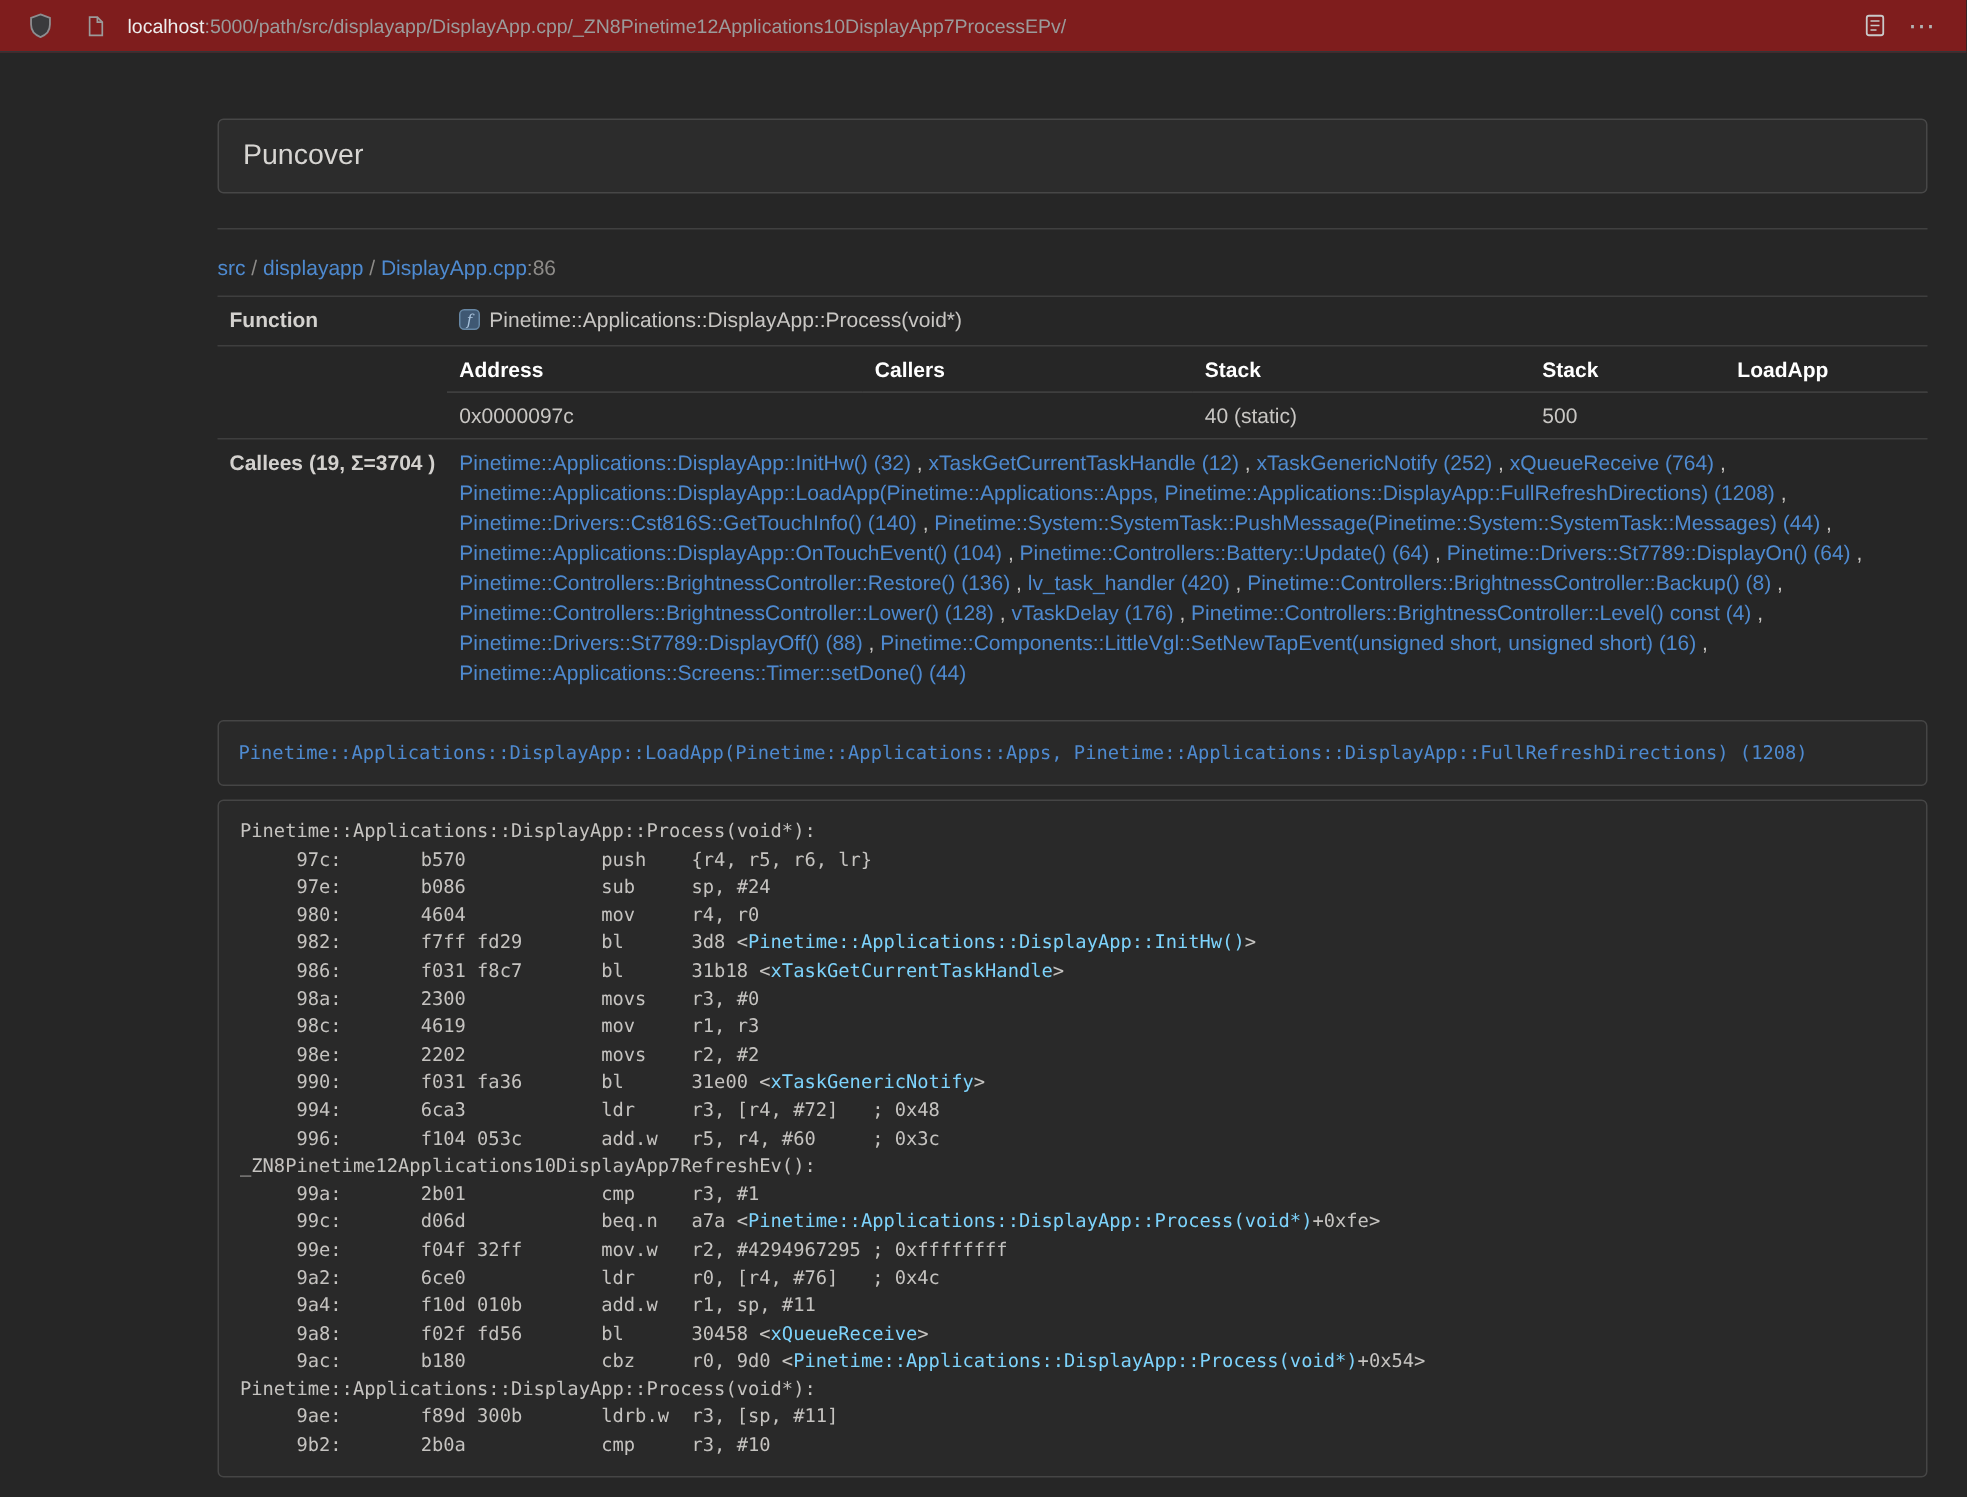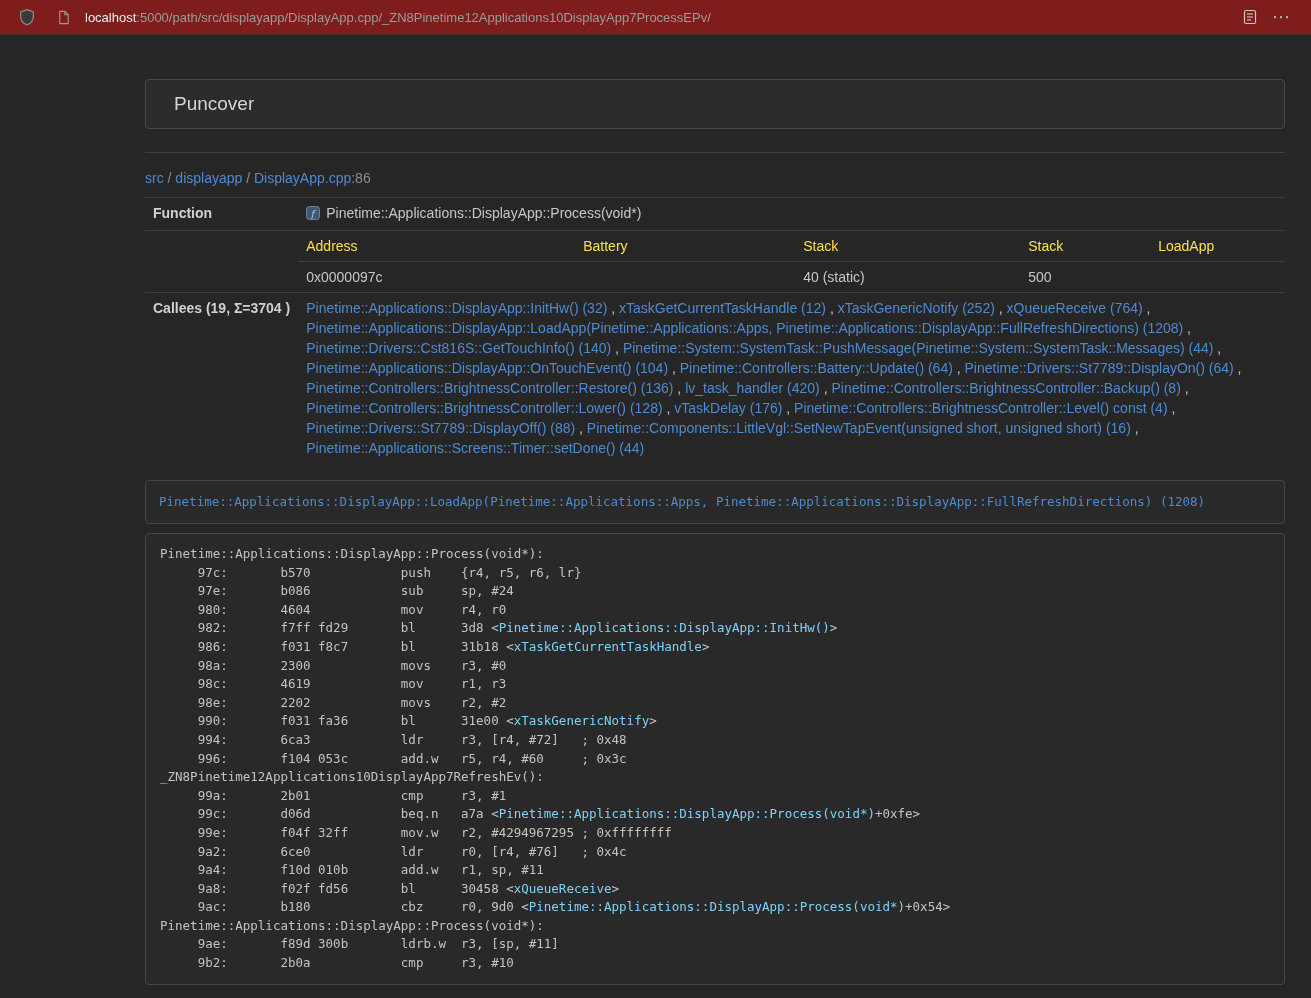--- a/index.html
+++ b/index.html
@@ -23,21 +23,21 @@
   .url { margin-left:8px; font-size:13px; color:#9b9b9b; white-space:nowrap; overflow:hidden; }
   .url .host { color:#ededed; }
   .spacer { flex:1; }
   .menu-dots { color:#b2b2b2; font-size:18px; letter-spacing:1px; padding:0 8px; user-select:none; }
 
   
   .main { margin-left:145px; width:1140px; padding-top:44px; }
 
   .panel {
     background:#2c2c2c; border:1px solid #474747; border-radius:4px;
-    padding:13px 28px;
+    padding:13px 16px;
   }
   .panel-title { font-size:19px; font-weight:normal; color:#d7d5d2; }
 
   hr.divider { border:none; border-top:1px solid #404040; margin:23px 0 0 0; }
 
   .breadcrumb { margin-top:15px; font-size:14px; line-height:20px; }
   .bc-sep, .bc-suffix { color:#8d8b88; }
 
   
   table.func { width:100%; border-collapse:collapse; margin-top:9px; }
@@ -47,21 +47,21 @@
     padding:5px 8px; line-height:20px;
   }
   th.rowlabel { width:145px; font-weight:bold; color:#d3d1ce; padding-left:18px; white-space:nowrap; }
   td.fn-cell { color:#c8c6c3; }
   .fn-icon { display:inline-block; vertical-align:-2px; margin-right:6px; }
   td.nested-cell { padding:0 !important; }
 
   
   table.inner { width:100%; border-collapse:collapse; }
   table.inner th {
-    font-weight:normal; color:#fde047; text-align:left;
+    font-weight:bold; color:#ffffff; text-align:left;
     padding:5px 8px; line-height:20px; border-bottom:1px solid #3e3e3e;
   }
   table.inner td { padding:5px 8px; line-height:20px; }
   .col-address { width:277px; }
   .col-remarks { width:220px; }
   .col-stack   { width:225px; }
   .col-code    { width:130px; }
 
   td.callees-cell { padding:8px; line-height:20px; }
   .callee-sep { color:#c8c6c3; }
@@ -137,21 +137,21 @@
           </span><span>Pinetime::Applications::DisplayApp::Process(void*)</span>
         </td>
       </tr>
       <tr>
         <th class="rowlabel"></th>
         <td class="nested-cell">
           <table class="inner">
             <thead>
               <tr>
                 <th class="col-address">Address</th>
-                <th class="col-remarks">Battery</th>
+                <th class="col-remarks">Callers</th>
                 <th class="col-stack">Stack</th>
                 <th class="col-code">Stack</th>
                 <th>LoadApp</th>
               </tr>
             </thead>
             <tbody>
               <tr>
                 <td>0x0000097c</td>
                 <td></td>
                 <td>40 (static)</td>

